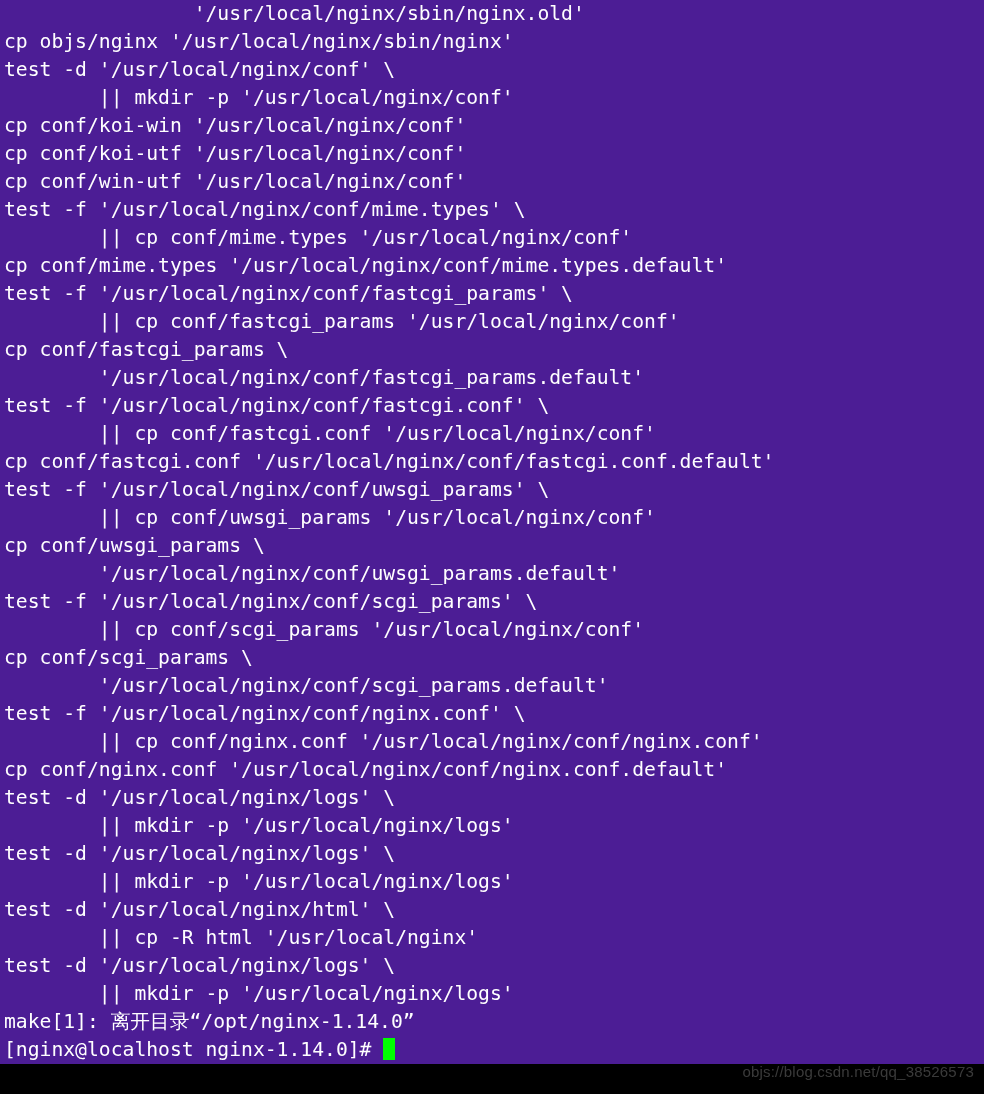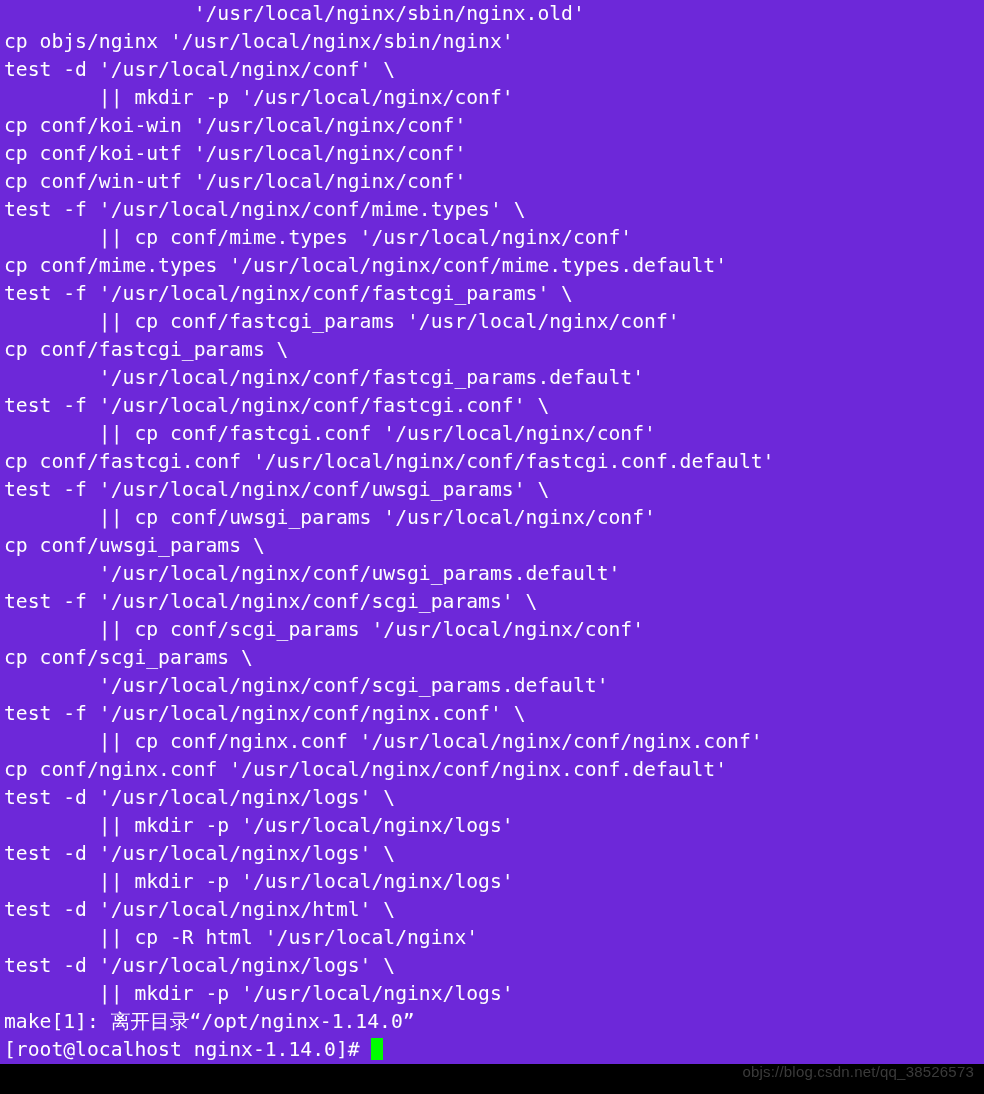--- a/index.html
+++ b/index.html
@@ -6,21 +6,21 @@
     margin: 0;
     padding: 0;
     background: #000000;
     width: 984px;
     height: 1094px;
     overflow: hidden;
   }
   pre.term {
     margin: 0;
     padding: 0 4px;
-    background: #6d28d9;
+    background: #4c1d95;
     color: #ffffff;
     font-family: "DejaVu Sans Mono", "Liberation Mono", Consolas, monospace;
     font-size: 19.7px;
     line-height: 28px;
     white-space: pre;
     letter-spacing: 0px;
   }
   .prompt-line {
     display: inline;
   }
@@ -77,15 +77,15 @@
 cp conf/nginx.conf '/usr/local/nginx/conf/nginx.conf.default'
 test -d '/usr/local/nginx/logs' \
         || mkdir -p '/usr/local/nginx/logs'
 test -d '/usr/local/nginx/logs' \
         || mkdir -p '/usr/local/nginx/logs'
 test -d '/usr/local/nginx/html' \
         || cp -R html '/usr/local/nginx'
 test -d '/usr/local/nginx/logs' \
         || mkdir -p '/usr/local/nginx/logs'
 make[1]: 离开目录“/opt/nginx-1.14.0”
-</span><span class="prompt-line">[root@localhost nginx-1.14.0]# </span><span class="cursor"></span></pre>
+</span><span class="prompt-line">[nginx@localhost nginx-1.14.0]# </span><span class="cursor"></span></pre>
 
 <div class="watermark">objs://blog.csdn.net/qq_38526573</div>
 
 </body></html>

